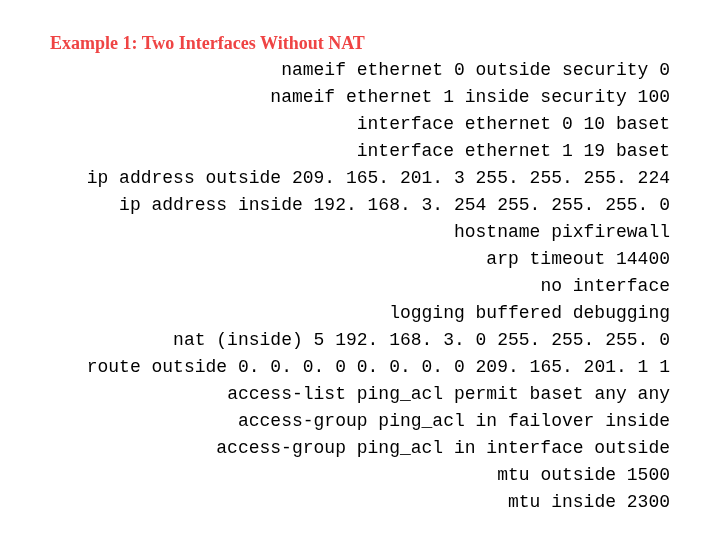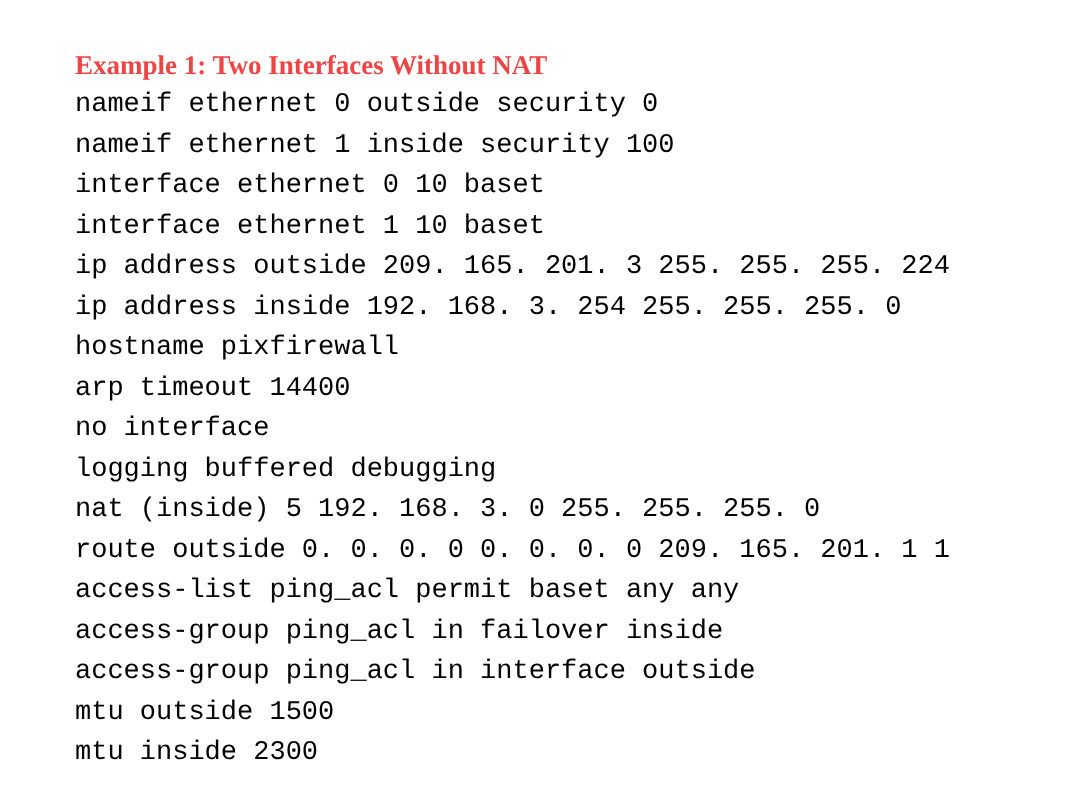--- a/index.html
+++ b/index.html
@@ -13,30 +13,31 @@
     }
     .heading {
       font-family: "Times New Roman", Times, serif;
       font-weight: bold;
       color: #ef4444;
     }
     .config-line {
       font-family: "Courier New", Courier, monospace;
       color: #000;
       white-space: pre;
+      text-align: right;
     }
   </style>
 </head>
 <body>
 
 <div class="heading">Example 1: Two Interfaces Without NAT</div>
 <div class="config-line">nameif ethernet 0 outside security 0</div>
 <div class="config-line">nameif ethernet 1 inside security 100</div>
 <div class="config-line">interface ethernet 0 10 baset</div>
-<div class="config-line">interface ethernet 1 10 baset</div>
+<div class="config-line">interface ethernet 1 19 baset</div>
 <div class="config-line">ip address outside 209. 165. 201. 3 255. 255. 255. 224</div>
 <div class="config-line">ip address inside 192. 168. 3. 254 255. 255. 255. 0</div>
 <div class="config-line">hostname pixfirewall</div>
 <div class="config-line">arp timeout 14400</div>
 <div class="config-line">no interface</div>
 <div class="config-line">logging buffered debugging</div>
 <div class="config-line">nat (inside) 5 192. 168. 3. 0 255. 255. 255. 0</div>
 <div class="config-line">route outside 0. 0. 0. 0 0. 0. 0. 0 209. 165. 201. 1 1</div>
 <div class="config-line">access-list ping_acl permit baset any any</div>
 <div class="config-line">access-group ping_acl in failover inside</div>

